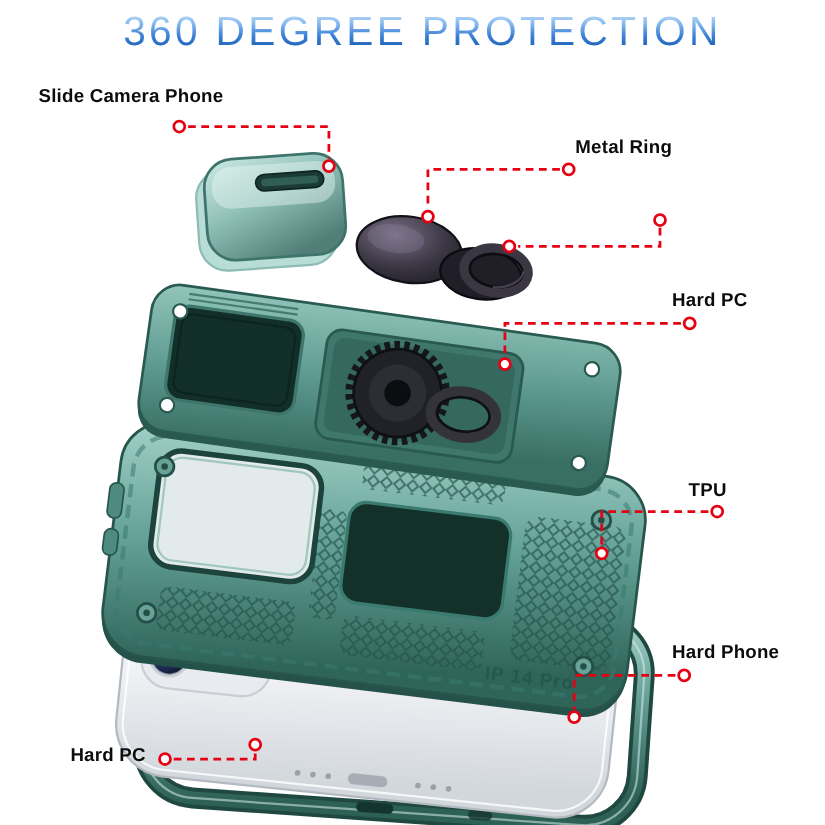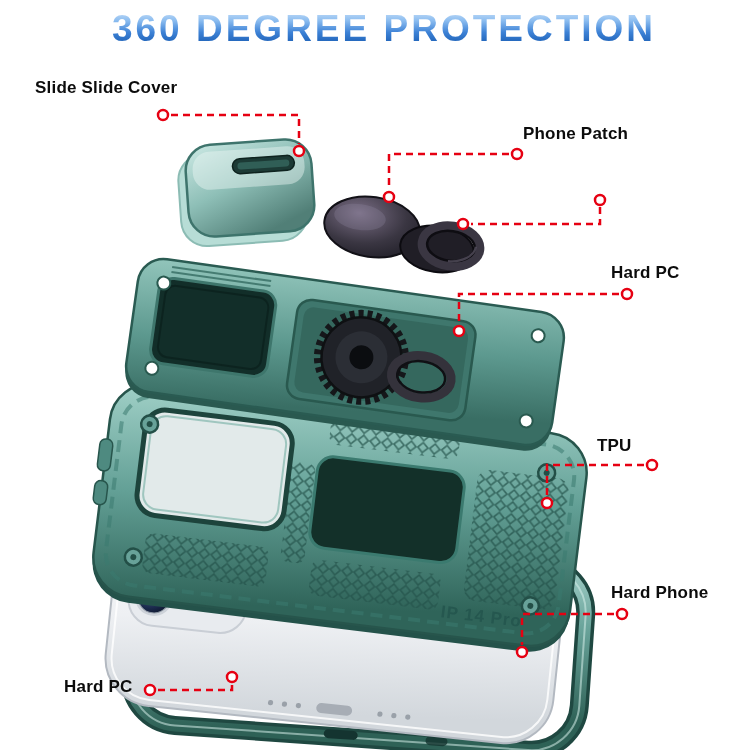--- a/index.html
+++ b/index.html
@@ -3,21 +3,21 @@
 <meta charset="utf-8">
 <style>
   *{margin:0;padding:0;box-sizing:border-box;}
   html,body{background:#ffffff;}
   body{font-family:"Liberation Sans",sans-serif;}
   .stage{position:relative;width:750px;height:750px;margin:0 auto;background:#ffffff;overflow:hidden;}
   .scene,.ann{position:absolute;top:0;left:0;}
   .ann{pointer-events:none;}
   .title{
     position:absolute;top:8px;left:0;width:100%;text-align:center;
-    font-size:37px;font-weight:700;letter-spacing:3px;white-space:nowrap;
+    font-size:37px;font-weight:400;letter-spacing:3px;white-space:nowrap;
     background:linear-gradient(180deg,#d3e6fa 0%,#8cbdf0 30%,#3d82d6 58%,#0d4fa5 100%);
     -webkit-background-clip:text;background-clip:text;color:transparent;padding-left:18px;
   }
   .lbl{position:absolute;font-weight:700;font-size:17px;color:#0c0c0c;white-space:nowrap;letter-spacing:.2px;}
   .ann path{fill:none;stroke:#e60012;stroke-width:2.5;stroke-dasharray:7 5;}
   .ann circle{fill:#ffffff;stroke:#e60012;stroke-width:2.5;}
 </style>
 </head>
 <body>
 
@@ -205,20 +205,20 @@
     </g>
     <g>
       <path d="M158 690 H232 V684"></path>
         <circle cx="150" cy="690" r="5"></circle>
         <circle cx="232" cy="677" r="5"></circle>
     </g>
   </svg>
 
   <div class="title">360 DEGREE PROTECTION</div>
 
-  <div class="lbl" style="left:35px;top:78px;">Slide Slide Cover</div>
-  <div class="lbl" style="left:523px;top:124px;">Phone Patch</div>
+  <div class="lbl" style="left:35px;top:78px;">Slide Camera Phone</div>
+  <div class="lbl" style="left:523px;top:124px;">Metal Ring</div>
   <div class="lbl" style="left:611px;top:263px;">Hard PC</div>
-  <div class="lbl" style="left:597px;top:436px;">TPU</div>
+  <div class="lbl" style="left:626px;top:436px;">TPU</div>
   <div class="lbl" style="left:611px;top:583px;">Hard Phone</div>
   <div class="lbl" style="left:64px;top:677px;">Hard PC</div>
 
 </div>
 
 </body></html>

